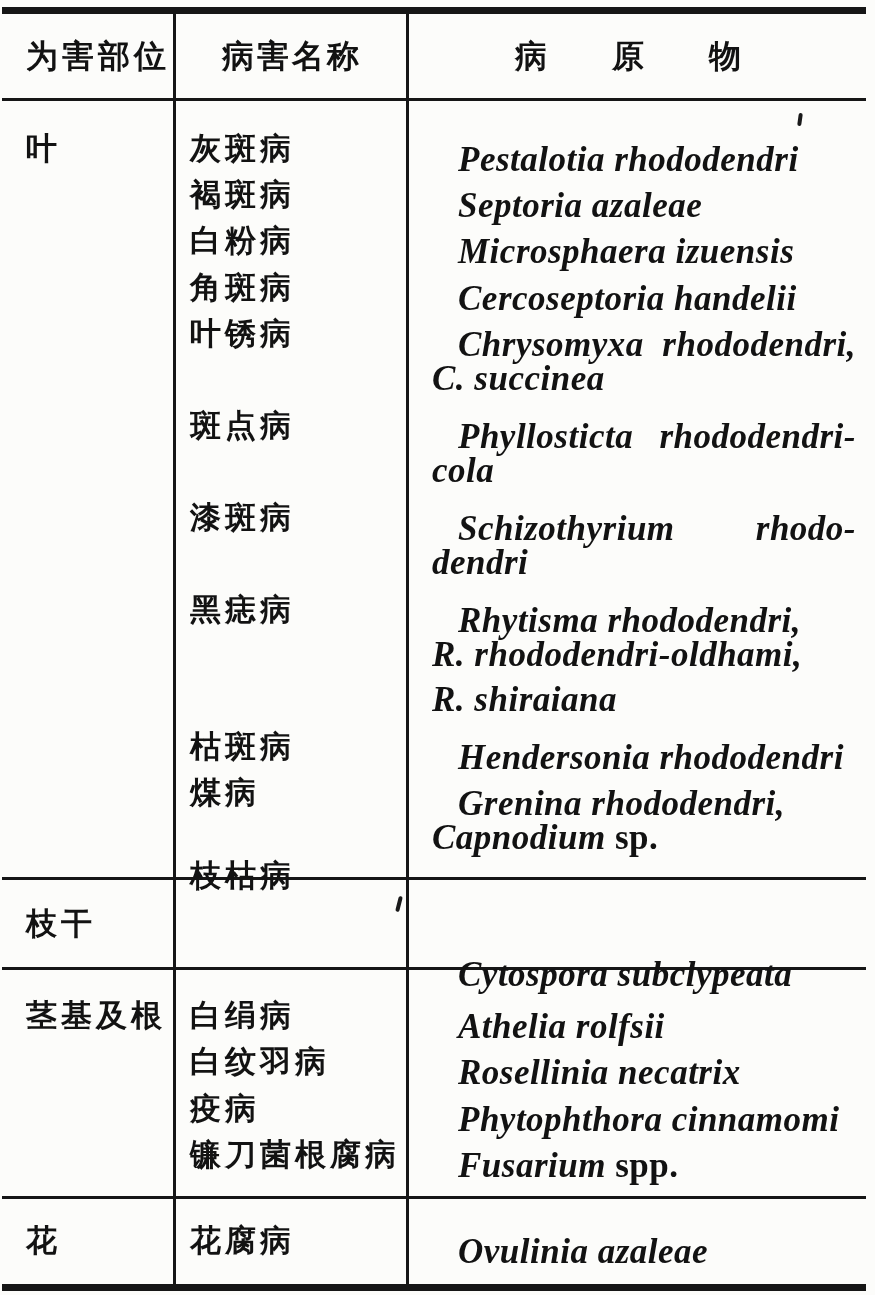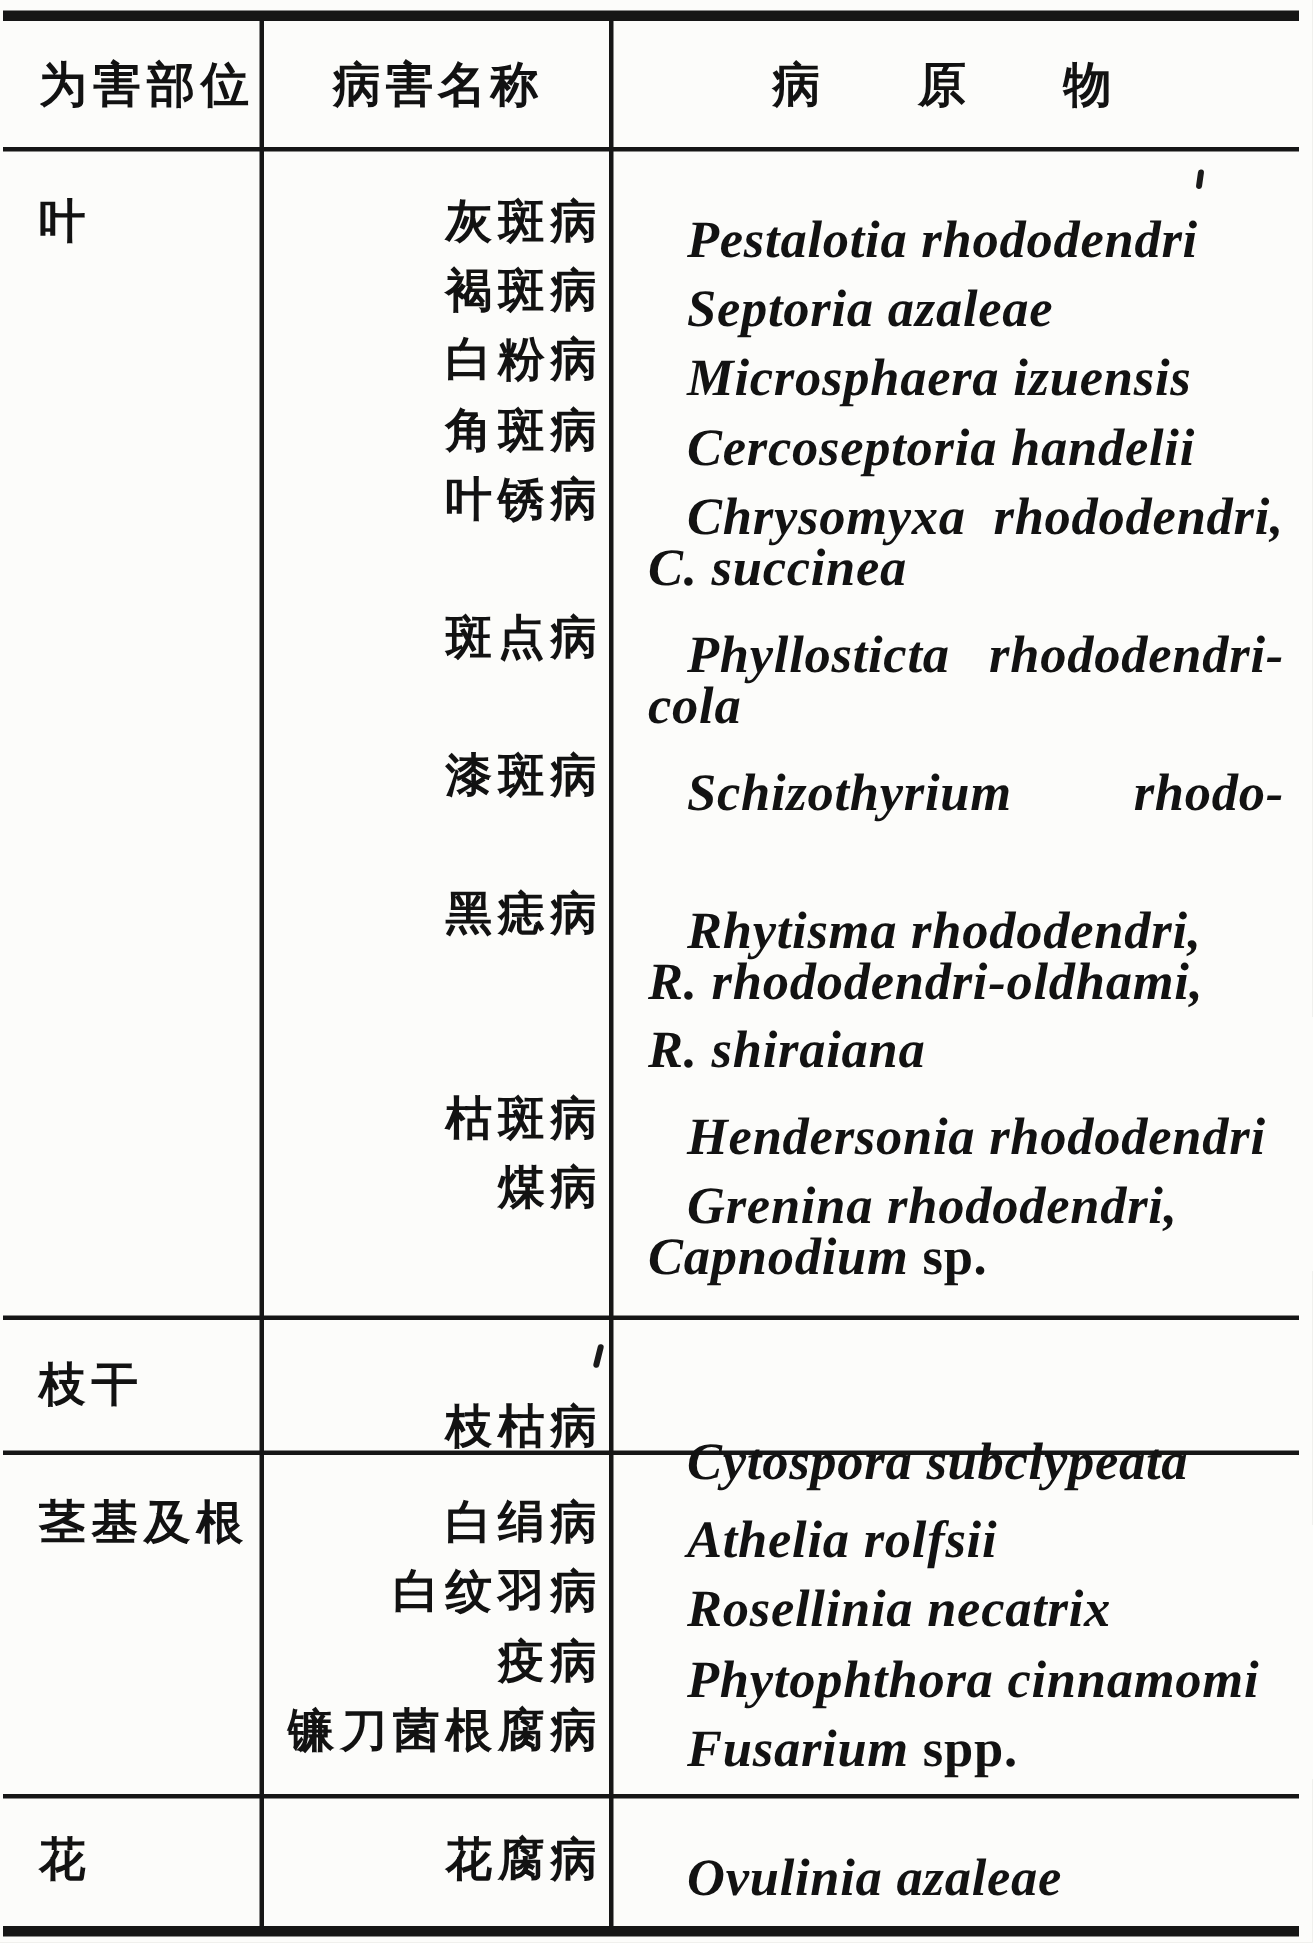--- a/index.html
+++ b/index.html
@@ -8,21 +8,21 @@
     overflow:hidden;font-family:"DejaVu Sans",sans-serif;color:#121212;
   }
   
   .hline{position:absolute;left:2px;width:864px;background:#161616;}
   .h-thick{height:7px;}
   .h-thin{height:3px;}
   
   .vline{position:absolute;top:12px;height:1278px;width:3px;background:#161616;}
   
   .l{position:absolute;height:46px;line-height:46px;white-space:nowrap;}
-  .zh{font-weight:bold;font-size:31px;letter-spacing:4px;font-family:"DejaVu Sans",sans-serif;text-align:right;}
+  .zh{font-weight:bold;font-size:31px;letter-spacing:4px;font-family:"DejaVu Sans",sans-serif;}
   .c1{left:26px;}
   .c2{left:190px;width:212px;}
   .c3{left:426px;width:436px;box-sizing:border-box;padding-left:6px;
       font-family:"Liberation Serif","DejaVu Serif",serif;
       font-style:italic;font-weight:600;font-size:35px;letter-spacing:0.5px;}
   .ind{padding-left:32px;margin-top:12px;}
   .just{text-align:justify;text-align-last:justify;padding-right:6px;white-space:normal;}
   .rom{font-style:normal;}
   
   .hdr{top:33px;font-size:32px;}
@@ -71,39 +71,40 @@
   <div class="l c3" style="top:356px">C. succinea</div>
 
   <div class="l zh c2" style="top:402px">斑点病</div>
   <div class="l c3 ind just" style="top:402px">Phyllosticta rhododendri-</div>
 
   <div class="l c3" style="top:448px">cola</div>
 
   <div class="l zh c2" style="top:494px">漆斑病</div>
   <div class="l c3 ind just" style="top:494px">Schizothyrium rhodo-</div>
 
+  <div class="l c3" style="top:540px">dendri</div>
 
   <div class="l c3 ind" style="top:586px">Rhytisma rhododendri,</div>
   <div class="l zh c2" style="top:586px">黑痣病</div>
 
   <div class="l c3" style="top:632px">R. rhododendri-oldhami,</div>
   <div class="l c3" style="top:677px">R. shiraiana</div>
 
   <div class="l zh c2" style="top:723px">枯斑病</div>
   <div class="l c3 ind" style="top:723px">Hendersonia rhododendri</div>
 
   <div class="l zh c2" style="top:769px">煤病</div>
   <div class="l c3 ind" style="top:769px">Grenina rhododendri,</div>
 
   <div class="l c3" style="top:815px">
     <span>Capnodium</span><span class="rom"> sp.</span>
   </div>
 
   <div class="l zh c1" style="top:900px">枝干</div>
-  <div class="l zh c2" style="top:928px">枝枯病</div>
+  <div class="l zh c2" style="top:852px">枝枯病</div>
   <div class="l c3 ind" style="top:940px">Cytospora subclypeata</div>
 
   <div class="l zh c1" style="top:992px">茎基及根</div>
 
   <div class="l zh c2" style="top:992px">白绢病</div>
   <div class="l c3 ind" style="top:992px">Athelia rolfsii</div>
 
   <div class="l zh c2" style="top:1038px">白纹羽病</div>
   <div class="l c3 ind" style="top:1038px">Rosellinia necatrix</div>
 

